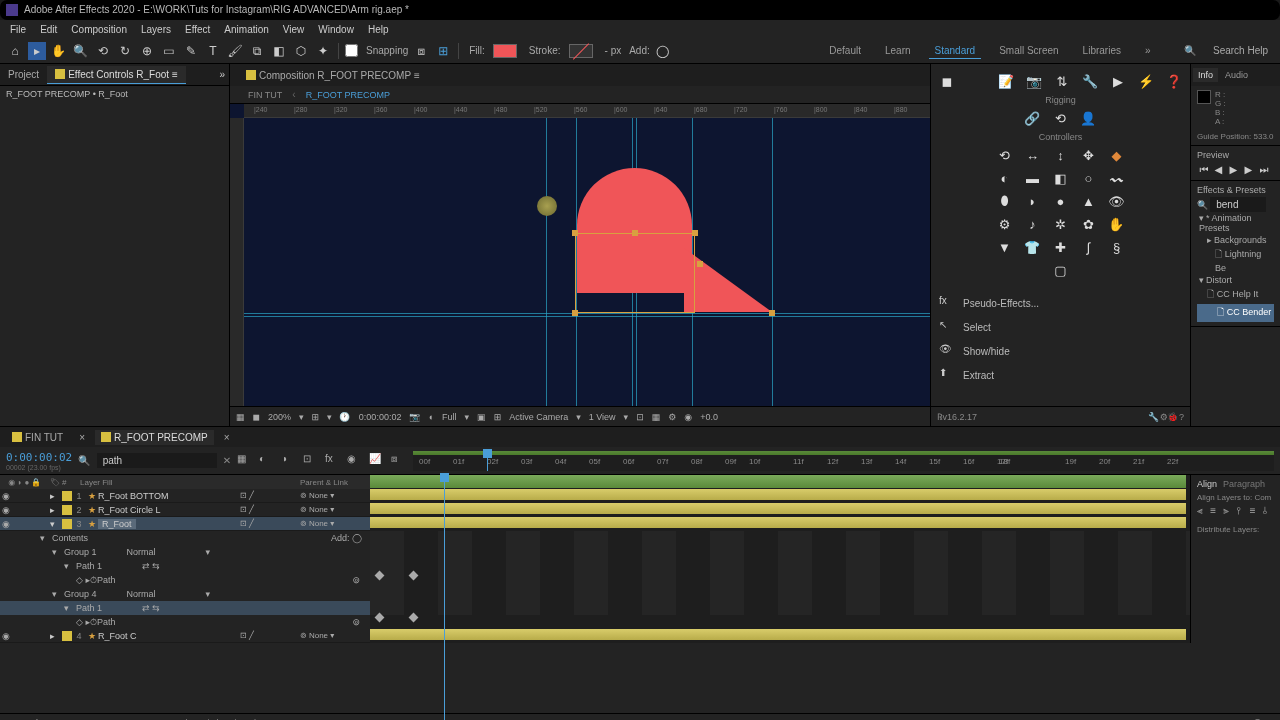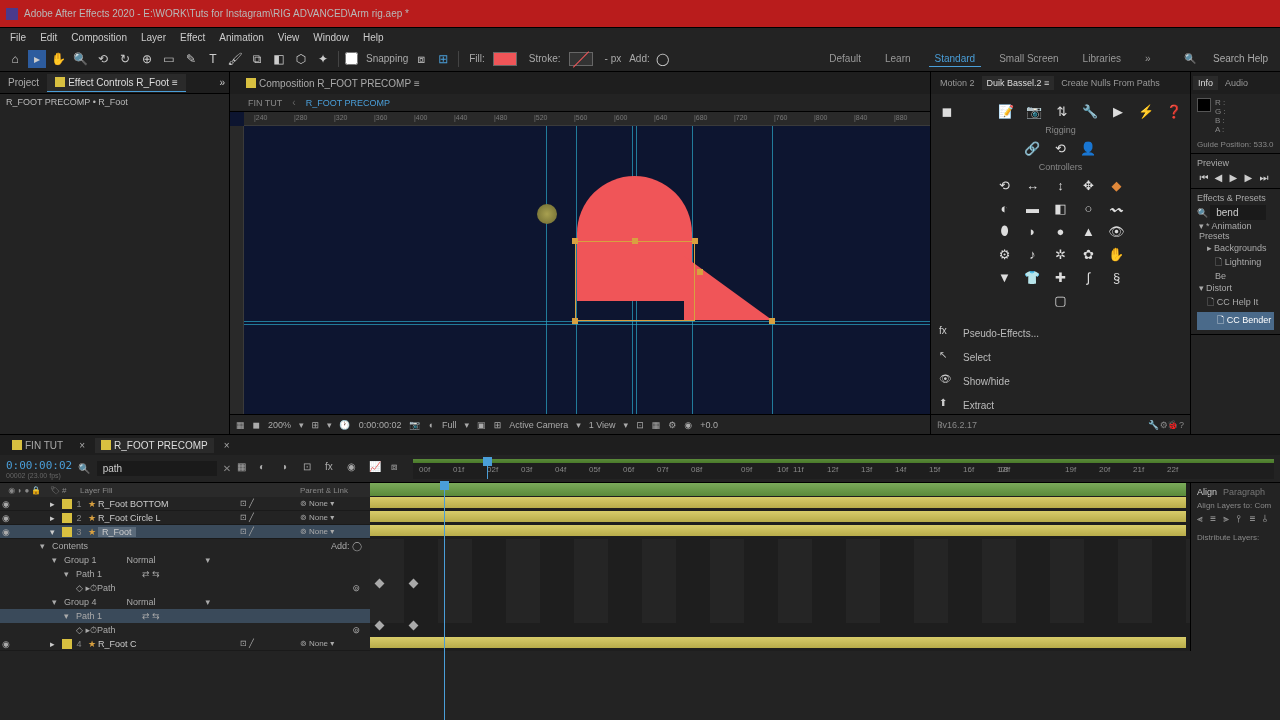--- a/index.html
+++ b/index.html
@@ -1,17 +1,17 @@
 <!DOCTYPE html>
 <html><head>
 <meta charset="utf-8">
 <style>
 * { margin: 0; padding: 0; box-sizing: border-box; font-family: 'Segoe UI', Arial, sans-serif; user-select: none; }
 body { background: #1a1a1a; color: #ccc; font-size: 10px; width: 1280px; height: 720px; overflow: hidden; position: relative; }
-.titlebar { background: #b91c1c; height: 28px; display: flex; align-items: center; padding: 0 6px; border-bottom: 1px solid #000; }
+.titlebar { background: #000000; height: 20px; display: flex; align-items: center; padding: 0 6px; border-bottom: 1px solid #000; border-radius: 7px; }
 .titlebar-icon { width: 12px; height: 12px; background: #4b3a8c; margin-right: 6px; }
 .titlebar-text { font-size: 10px; color: #b8b8b8; }
 .menubar { background: #232323; height: 18px; display: flex; align-items: center; padding: 0 4px; gap: 2px; }
 .menubar span { padding: 2px 6px; font-size: 10px; color: #ccc; cursor: pointer; }
 .toolbar { background: #232323; height: 26px; display: flex; align-items: center; padding: 0 6px; gap: 4px; border-bottom: 1px solid #000; }
 .tool-icon { width: 18px; height: 18px; display: flex; align-items: center; justify-content: center; color: #ccc; cursor: pointer; font-size: 12px; }
 .tool-icon.active { background: #2d5c9e; }
 .tool-divider { width: 1px; height: 16px; background: #444; margin: 0 2px; }
 .fill-label { font-size: 10px; color: #aaa; margin-left: 4px; }
 .fill-swatch { width: 24px; height: 14px; background: #f05558; margin: 0 4px; border: 1px solid #666; }
@@ -112,21 +112,21 @@
 
 <div class="titlebar">
   <div class="titlebar-icon"></div>
   <div class="titlebar-text">Adobe After Effects 2020 - E:\WORK\Tuts for Instagram\RIG ADVANCED\Arm rig.aep *</div>
 </div>
 
 <div class="menubar">
   <span>File</span>
   <span>Edit</span>
   <span>Composition</span>
-  <span>Layer</span>
+  <span>Layers</span>
   <span>Effect</span>
   <span>Animation</span>
   <span>View</span>
   <span>Window</span>
   <span>Help</span>
 </div>
 
 <div class="toolbar">
   <div class="tool-icon">⌂</div>
   <div class="tool-icon active">▸</div>
@@ -262,25 +262,20 @@
       <span>▾</span>
       <div class="vf-item">⊡</div>
       <div class="vf-item">▦</div>
       <div class="vf-item">⚙</div>
       <div class="vf-item">◉</div>
       <div class="vf-item">+0.0</div>
     </div>
   </div>
 
   <div class="right-col">
-    <div class="right-tabs">
-      <div class="right-tab">Motion 2</div>
-      <div class="right-tab active"><span>Duik Bassel.2</span> ≡</div>
-      <div class="right-tab">Create Nulls From Paths</div>
-    </div>
     <div class="duik-panel">
       <div class="duik-row">
         <div class="duik-icon">◼</div>
         <div style="flex:1"></div>
         <div class="duik-icon">📝</div>
         <div class="duik-icon">📷</div>
         <div class="duik-icon">⇅</div>
         <div class="duik-icon">🔧</div>
         <div class="duik-icon">▶</div>
         <div class="duik-icon accent">⚡</div>
@@ -437,22 +432,22 @@
       <div style="position:absolute;left:0;right:0;top:0;height:4px;background:linear-gradient(#5a8a3a,#4a7a2a)"></div>
       <span class="tl-ruler-tick" style="left:6px">00f</span>
       <span class="tl-ruler-tick" style="left:40px">01f</span>
       <span class="tl-ruler-tick" style="left:74px">02f</span>
       <span class="tl-ruler-tick" style="left:108px">03f</span>
       <span class="tl-ruler-tick" style="left:142px">04f</span>
       <span class="tl-ruler-tick" style="left:176px">05f</span>
       <span class="tl-ruler-tick" style="left:210px">06f</span>
       <span class="tl-ruler-tick" style="left:244px">07f</span>
       <span class="tl-ruler-tick" style="left:278px">08f</span>
-      <span class="tl-ruler-tick" style="left:328px">09f</span>
-      <span class="tl-ruler-tick" style="left:364px">10f</span>
+      <span class="tl-ruler-tick" style="left:312px">09f</span>
+      <span class="tl-ruler-tick" style="left:336px">10f</span>
       <span class="tl-ruler-tick" style="left:380px">11f</span>
       <span class="tl-ruler-tick" style="left:414px">12f</span>
       <span class="tl-ruler-tick" style="left:448px">13f</span>
       <span class="tl-ruler-tick" style="left:482px">14f</span>
       <span class="tl-ruler-tick" style="left:516px">15f</span>
       <span class="tl-ruler-tick" style="left:550px">16f</span>
       <span class="tl-ruler-tick" style="left:584px">17f</span>
       <span class="tl-ruler-tick" style="left:586px">18f</span>
       <span class="tl-ruler-tick" style="left:652px">19f</span>
       <span class="tl-ruler-tick" style="left:686px">20f</span>

